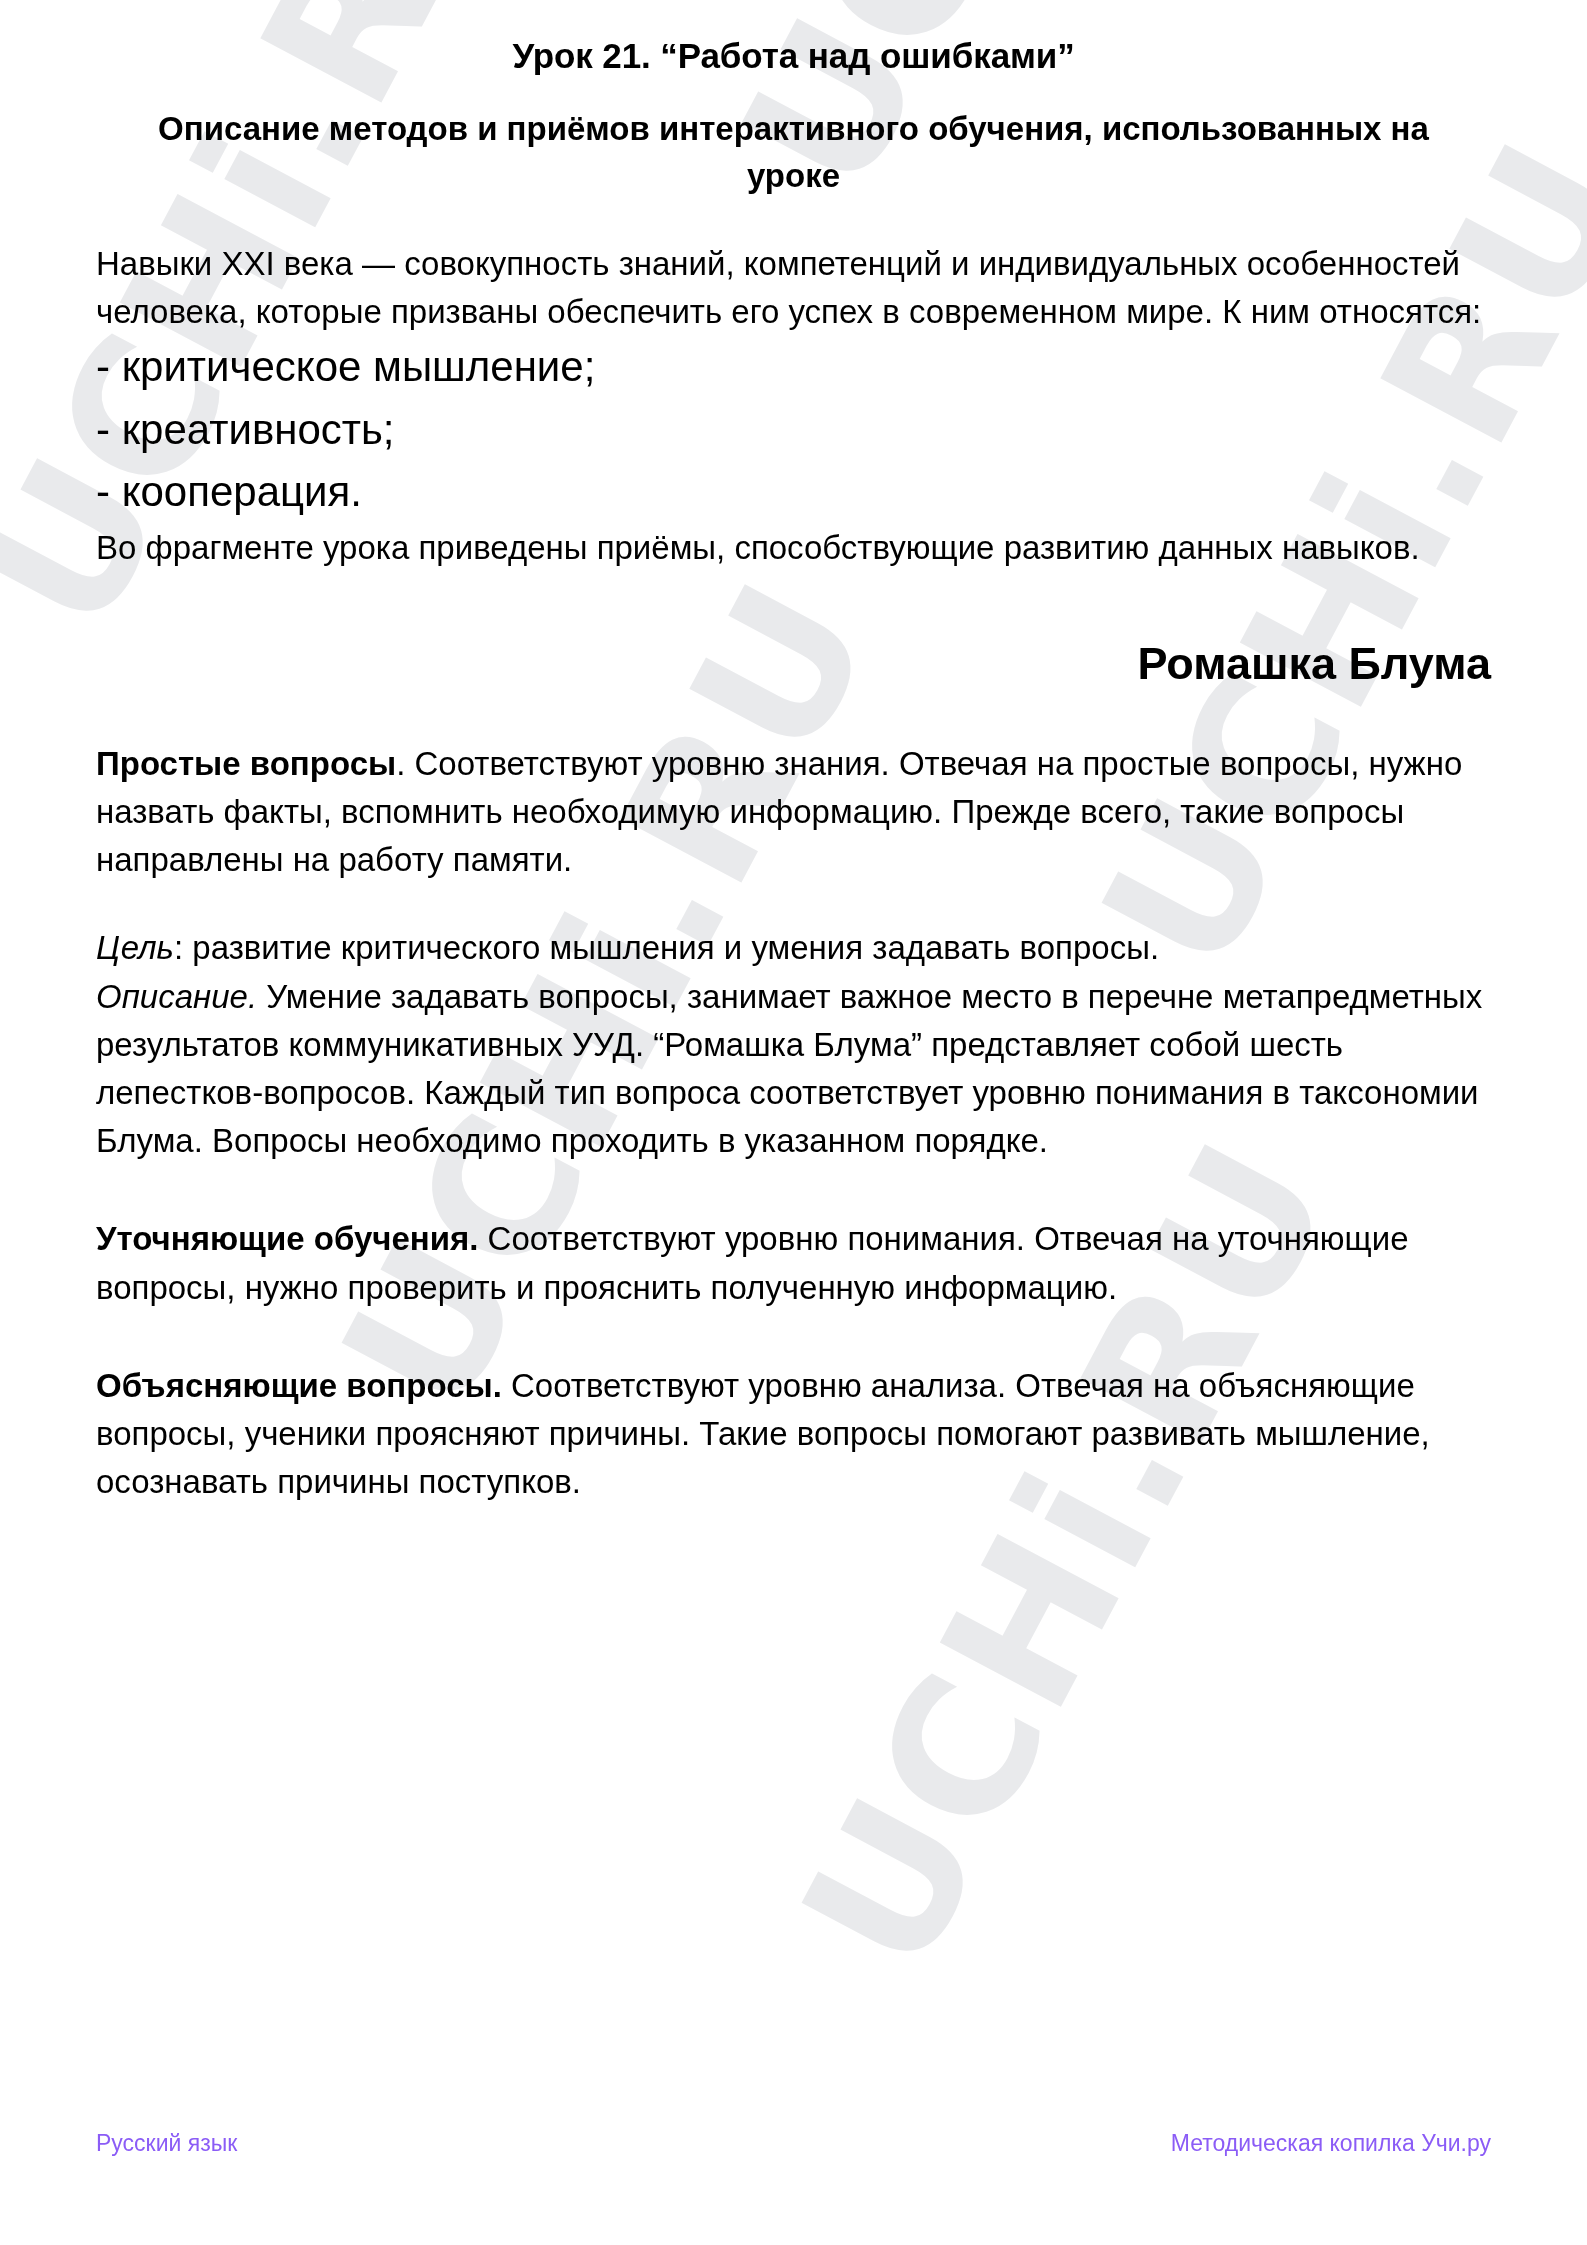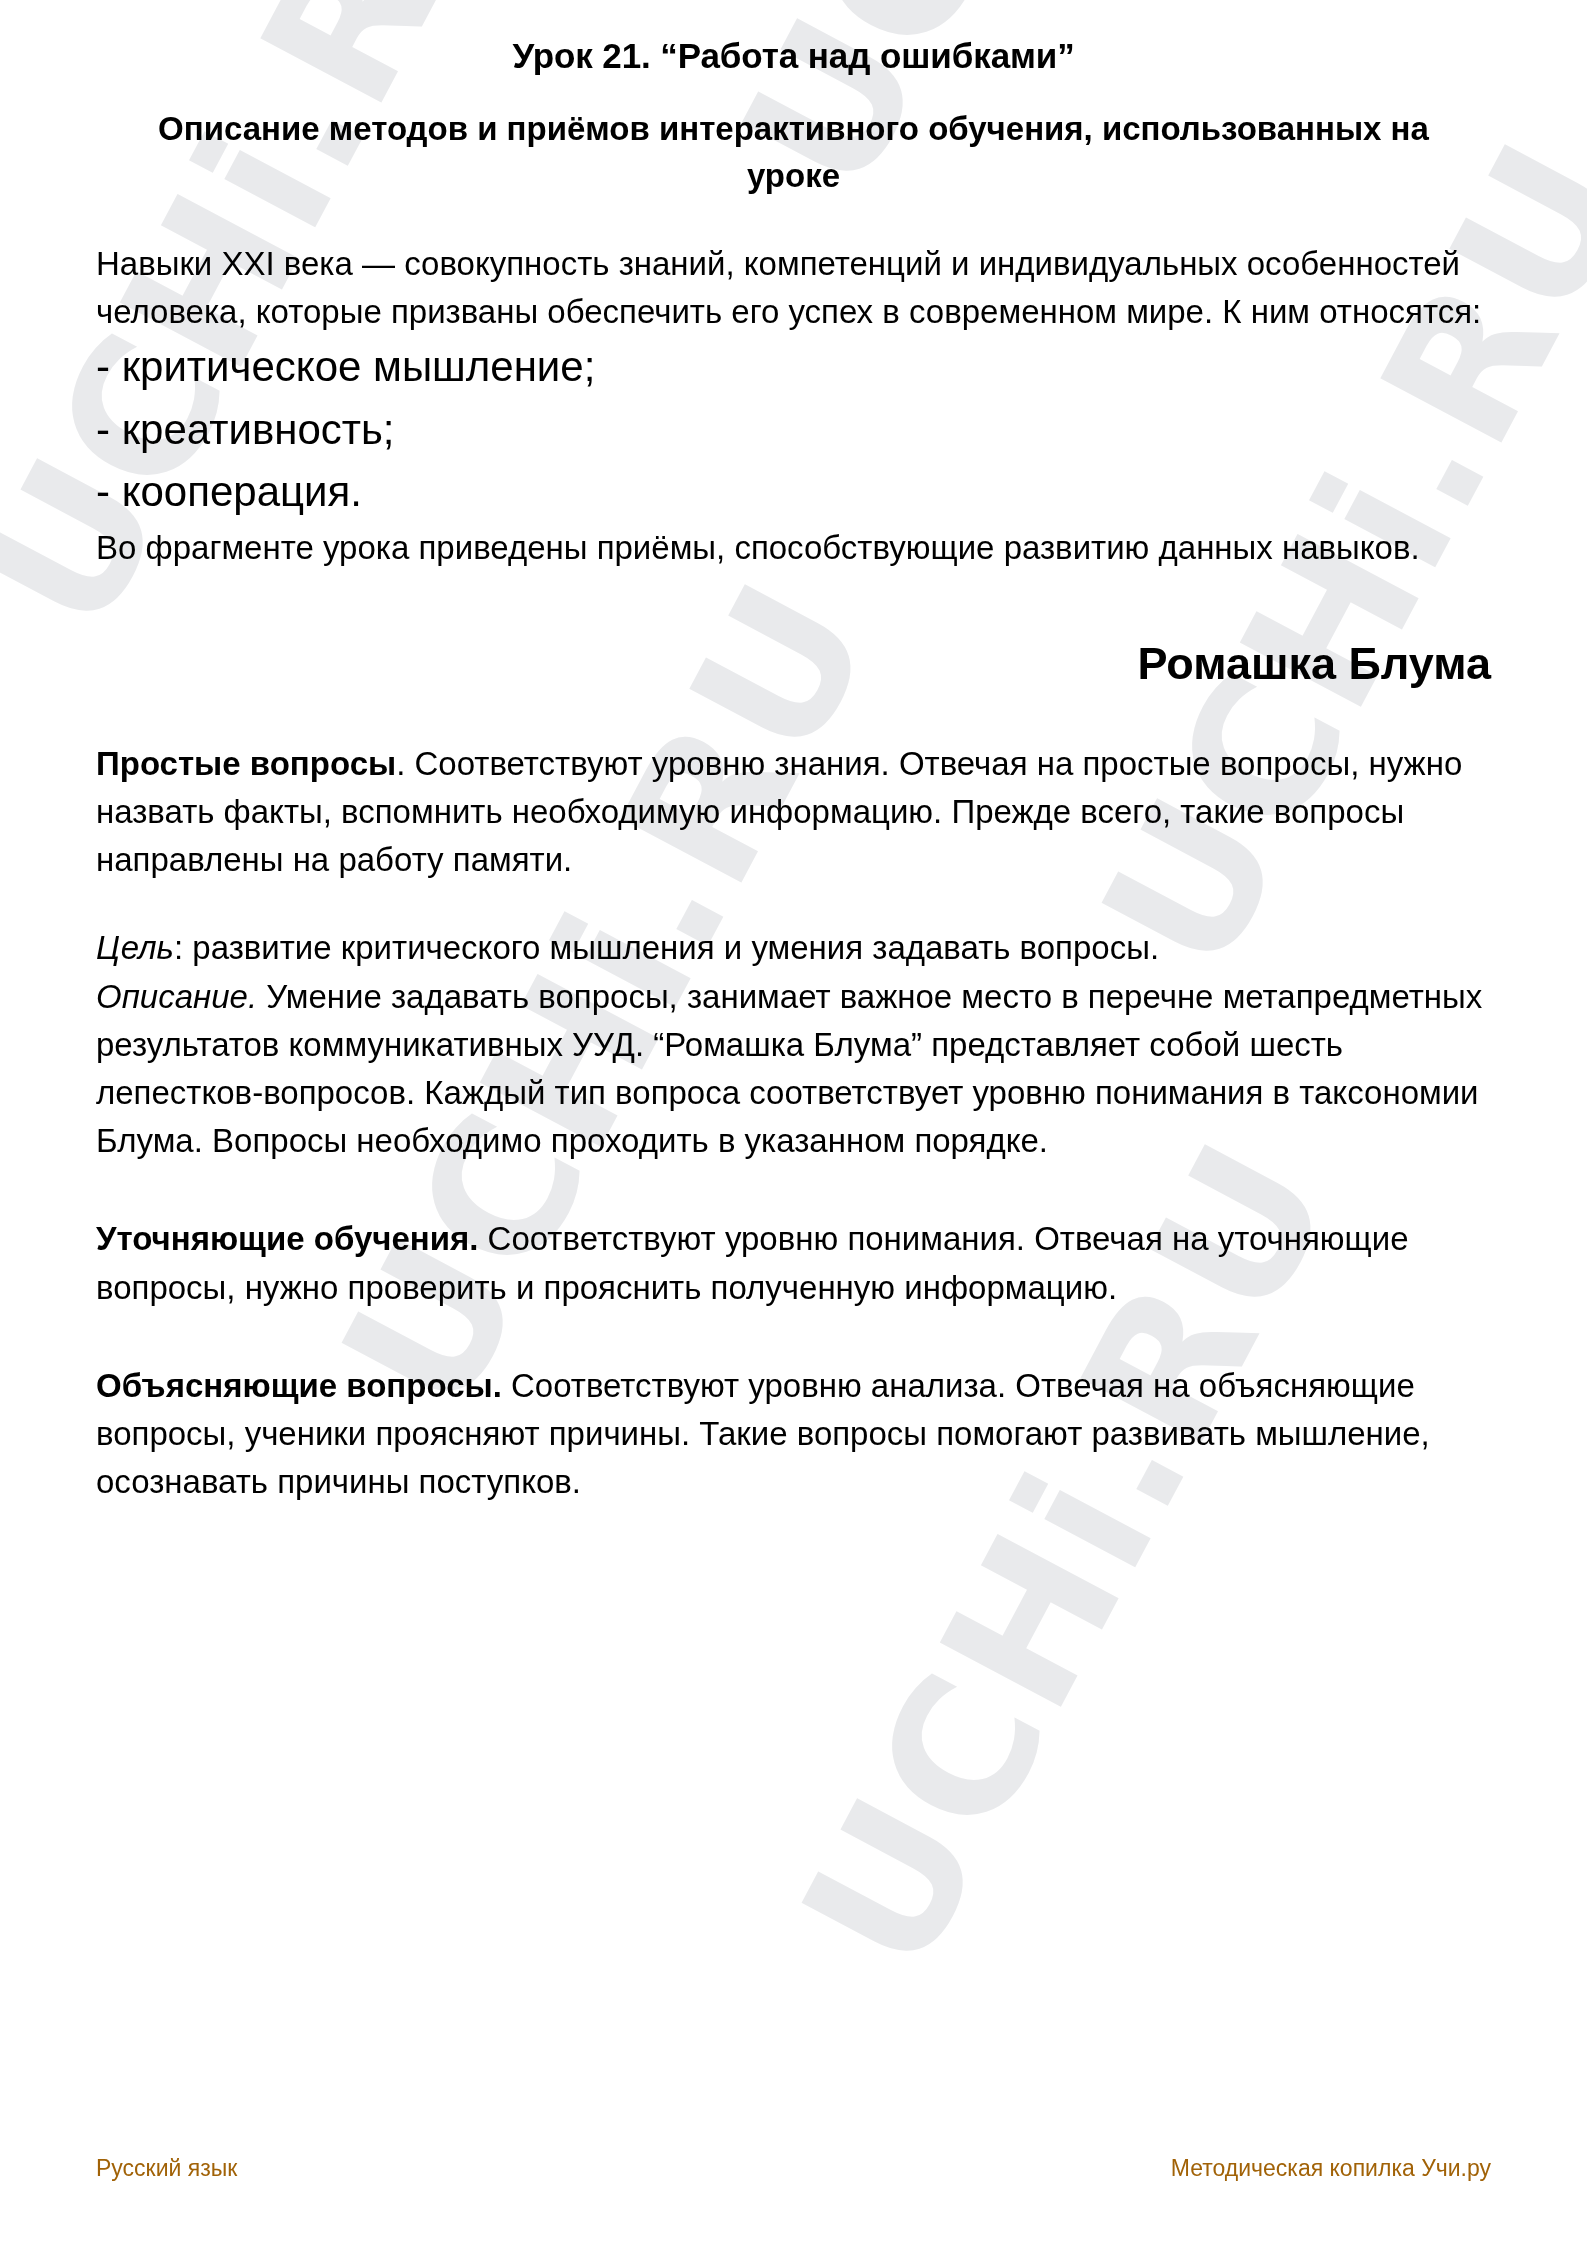--- a/index.html
+++ b/index.html
@@ -110,28 +110,28 @@
   }
   strong.lead {
     font-weight: 700;
   }
 
   
   .footer {
     position: absolute;
     left: 0;
     right: 0;
-    bottom: 63px;
+    bottom: 88px;
     z-index: 2;
     display: flex;
     justify-content: space-between;
     padding: 0 96px;
     box-sizing: border-box;
     font-size: 23px;
-    color: #a16207;
+    color: #8b5cf6;
   }
   .footer-left, .footer-right { white-space: nowrap; }
 </style>
 </head>
 <body>
 
 <div class="page">
 
   <div class="watermark-layer">
     <div class="wm wm-a" style="left:-60px; top:560px;">UCHi.RU</div>

